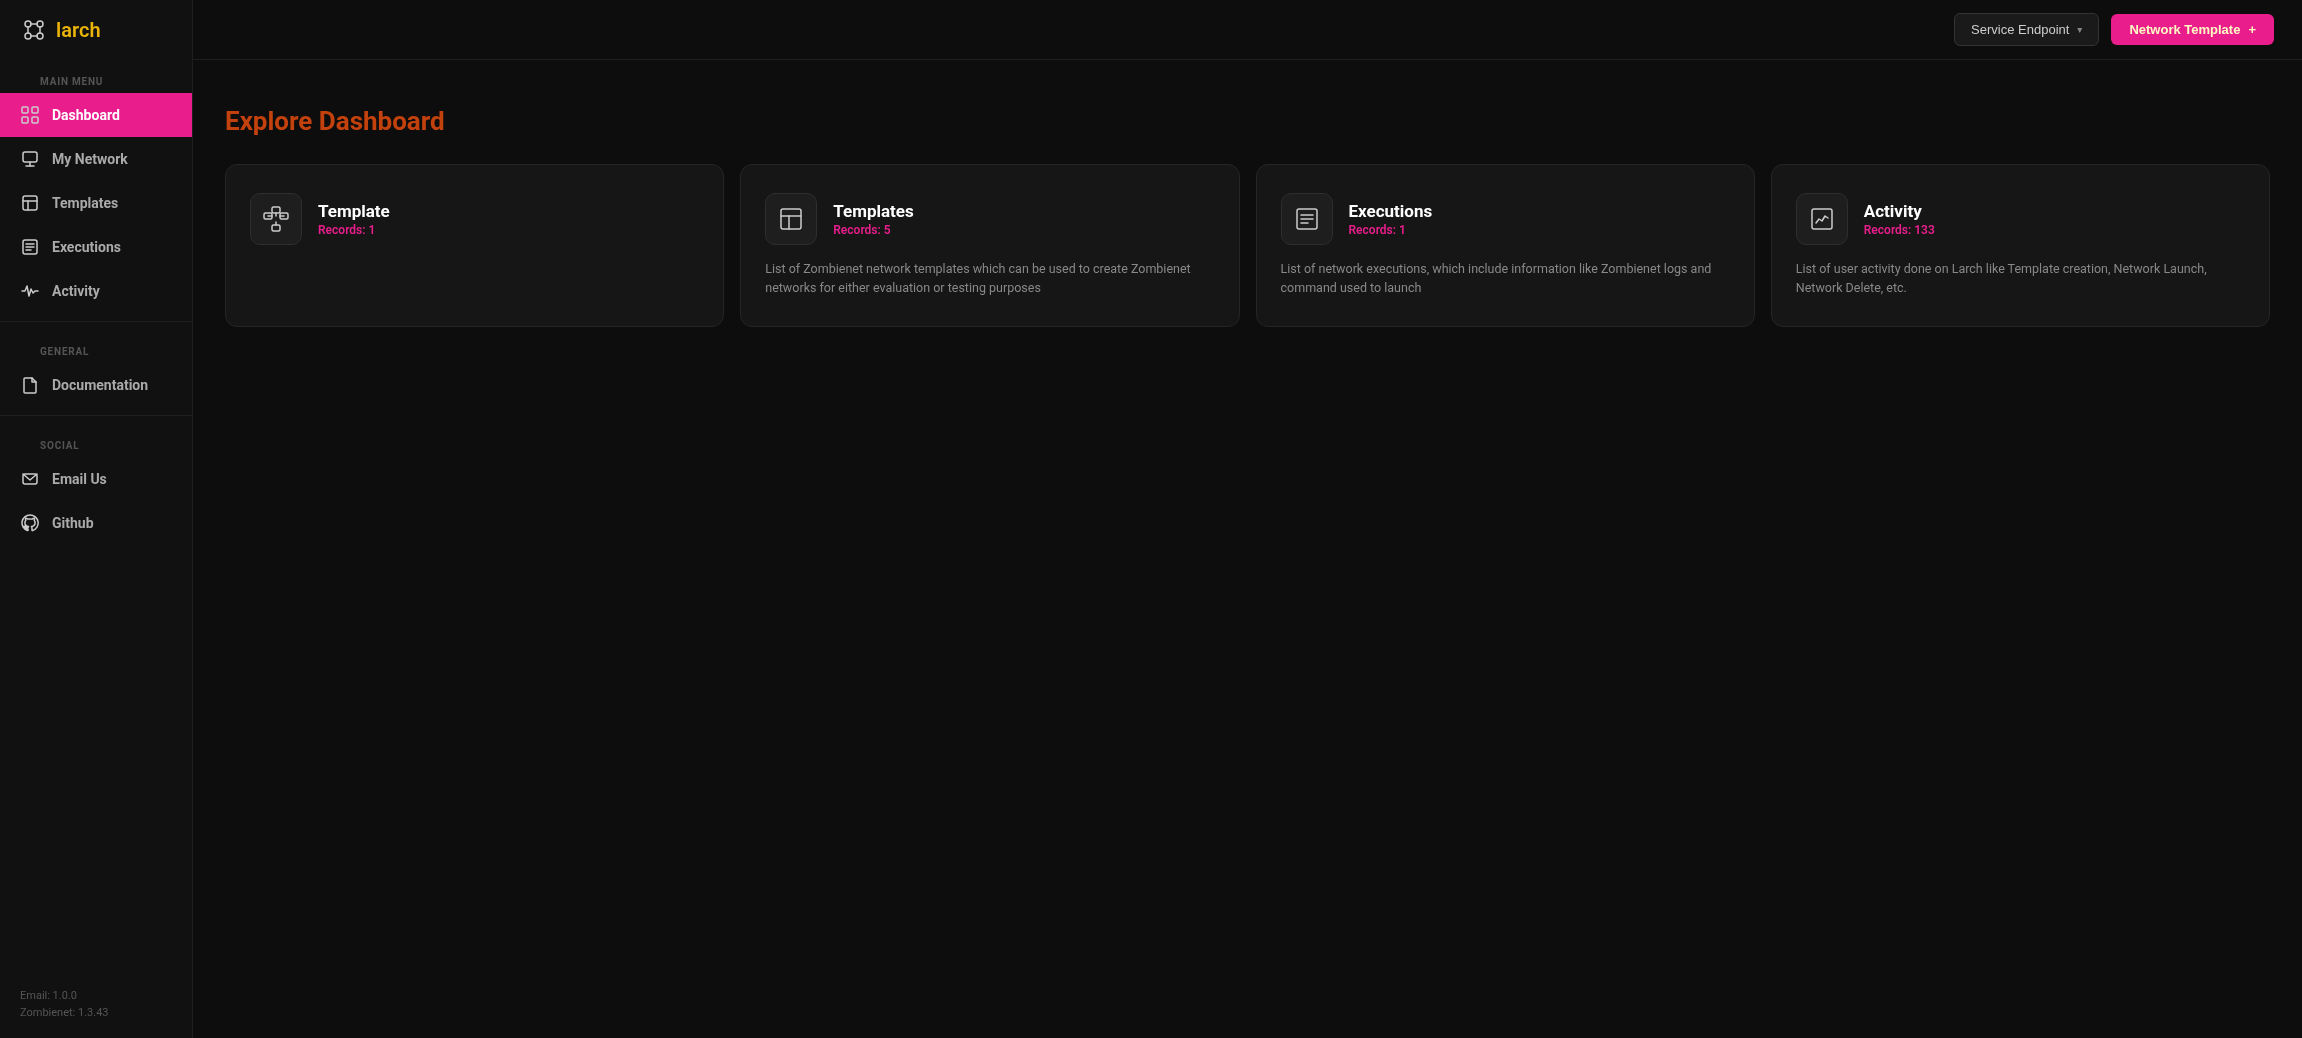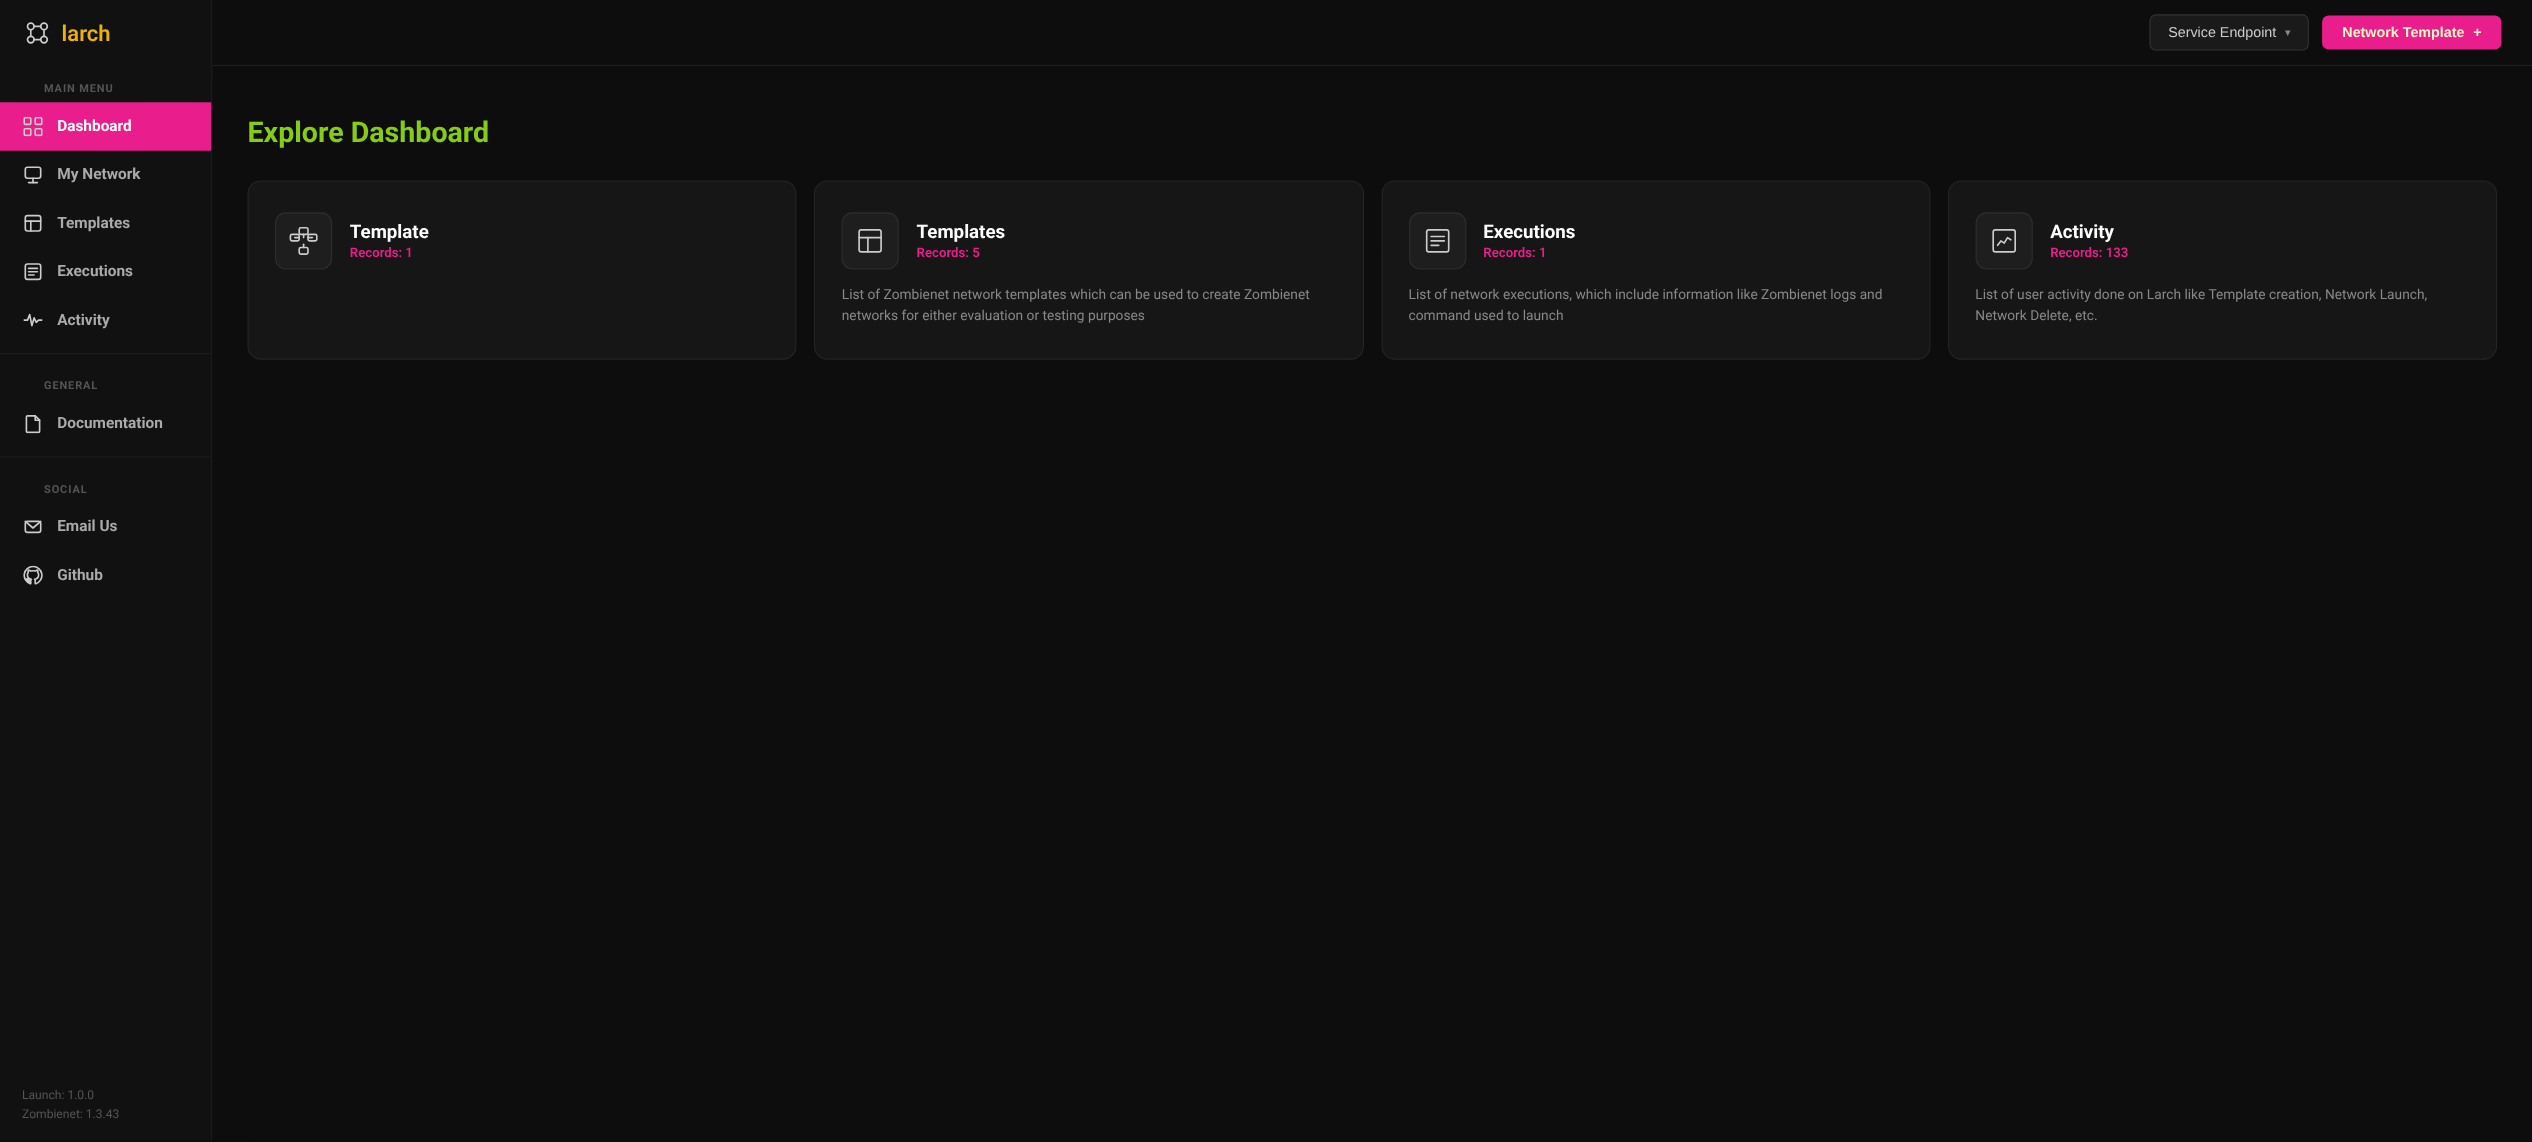--- a/index.html
+++ b/index.html
@@ -155,21 +155,21 @@
     .content {
       flex: 1;
       padding: 32px 32px;
       overflow-y: auto;
       background: #0d0d0d;
     }
 
     .page-title {
       font-size: 26px;
       font-weight: 700;
-      color: #84cc16;
+      color: #c2410c;
       margin-bottom: 28px;
     }
 
     .cards-grid {
       display: grid;
       grid-template-columns: repeat(4, 1fr);
       gap: 16px;
     }
 
     .card {
@@ -345,21 +345,21 @@
       <span class="nav-icon">
         <svg width="18" height="18" viewBox="0 0 18 18" stroke="#aaaaaa" fill="none">
           <path d="M9 1a8 8 0 00-2.53 15.59c.4.07.55-.17.55-.38v-1.33c-2.23.49-2.7-1.07-2.7-1.07-.36-.92-.89-1.16-.89-1.16-.73-.5.05-.49.05-.49.8.06 1.23.83 1.23.83.71 1.22 1.87.87 2.33.66.07-.52.28-.87.51-1.07-1.78-.2-3.65-.89-3.65-3.97 0-.88.31-1.6.83-2.16-.08-.2-.36-1.02.08-2.12 0 0 .67-.22 2.2.82a7.67 7.67 0 014 0c1.53-1.04 2.2-.82 2.2-.82.44 1.1.16 1.92.08 2.12.52.56.83 1.28.83 2.16 0 3.09-1.88 3.77-3.67 3.97.29.25.54.73.54 1.48v2.19c0 .21.14.46.55.38A8 8 0 009 1z"></path>
         </svg>
       </span>
       <span>Github</span>
     </div>
   </nav>
 
   <div class="sidebar-footer">
-    <div>Launch: 1.0.0</div>
+    <div>Email: 1.0.0</div>
     <div>Zombienet: 1.3.43</div>
   </div>
 </aside>
 
 <div class="main">
 
   <header class="topbar">
     <button class="service-endpoint-btn">
       <span>Service Endpoint</span>
       <span class="chevron-down">▾</span>

